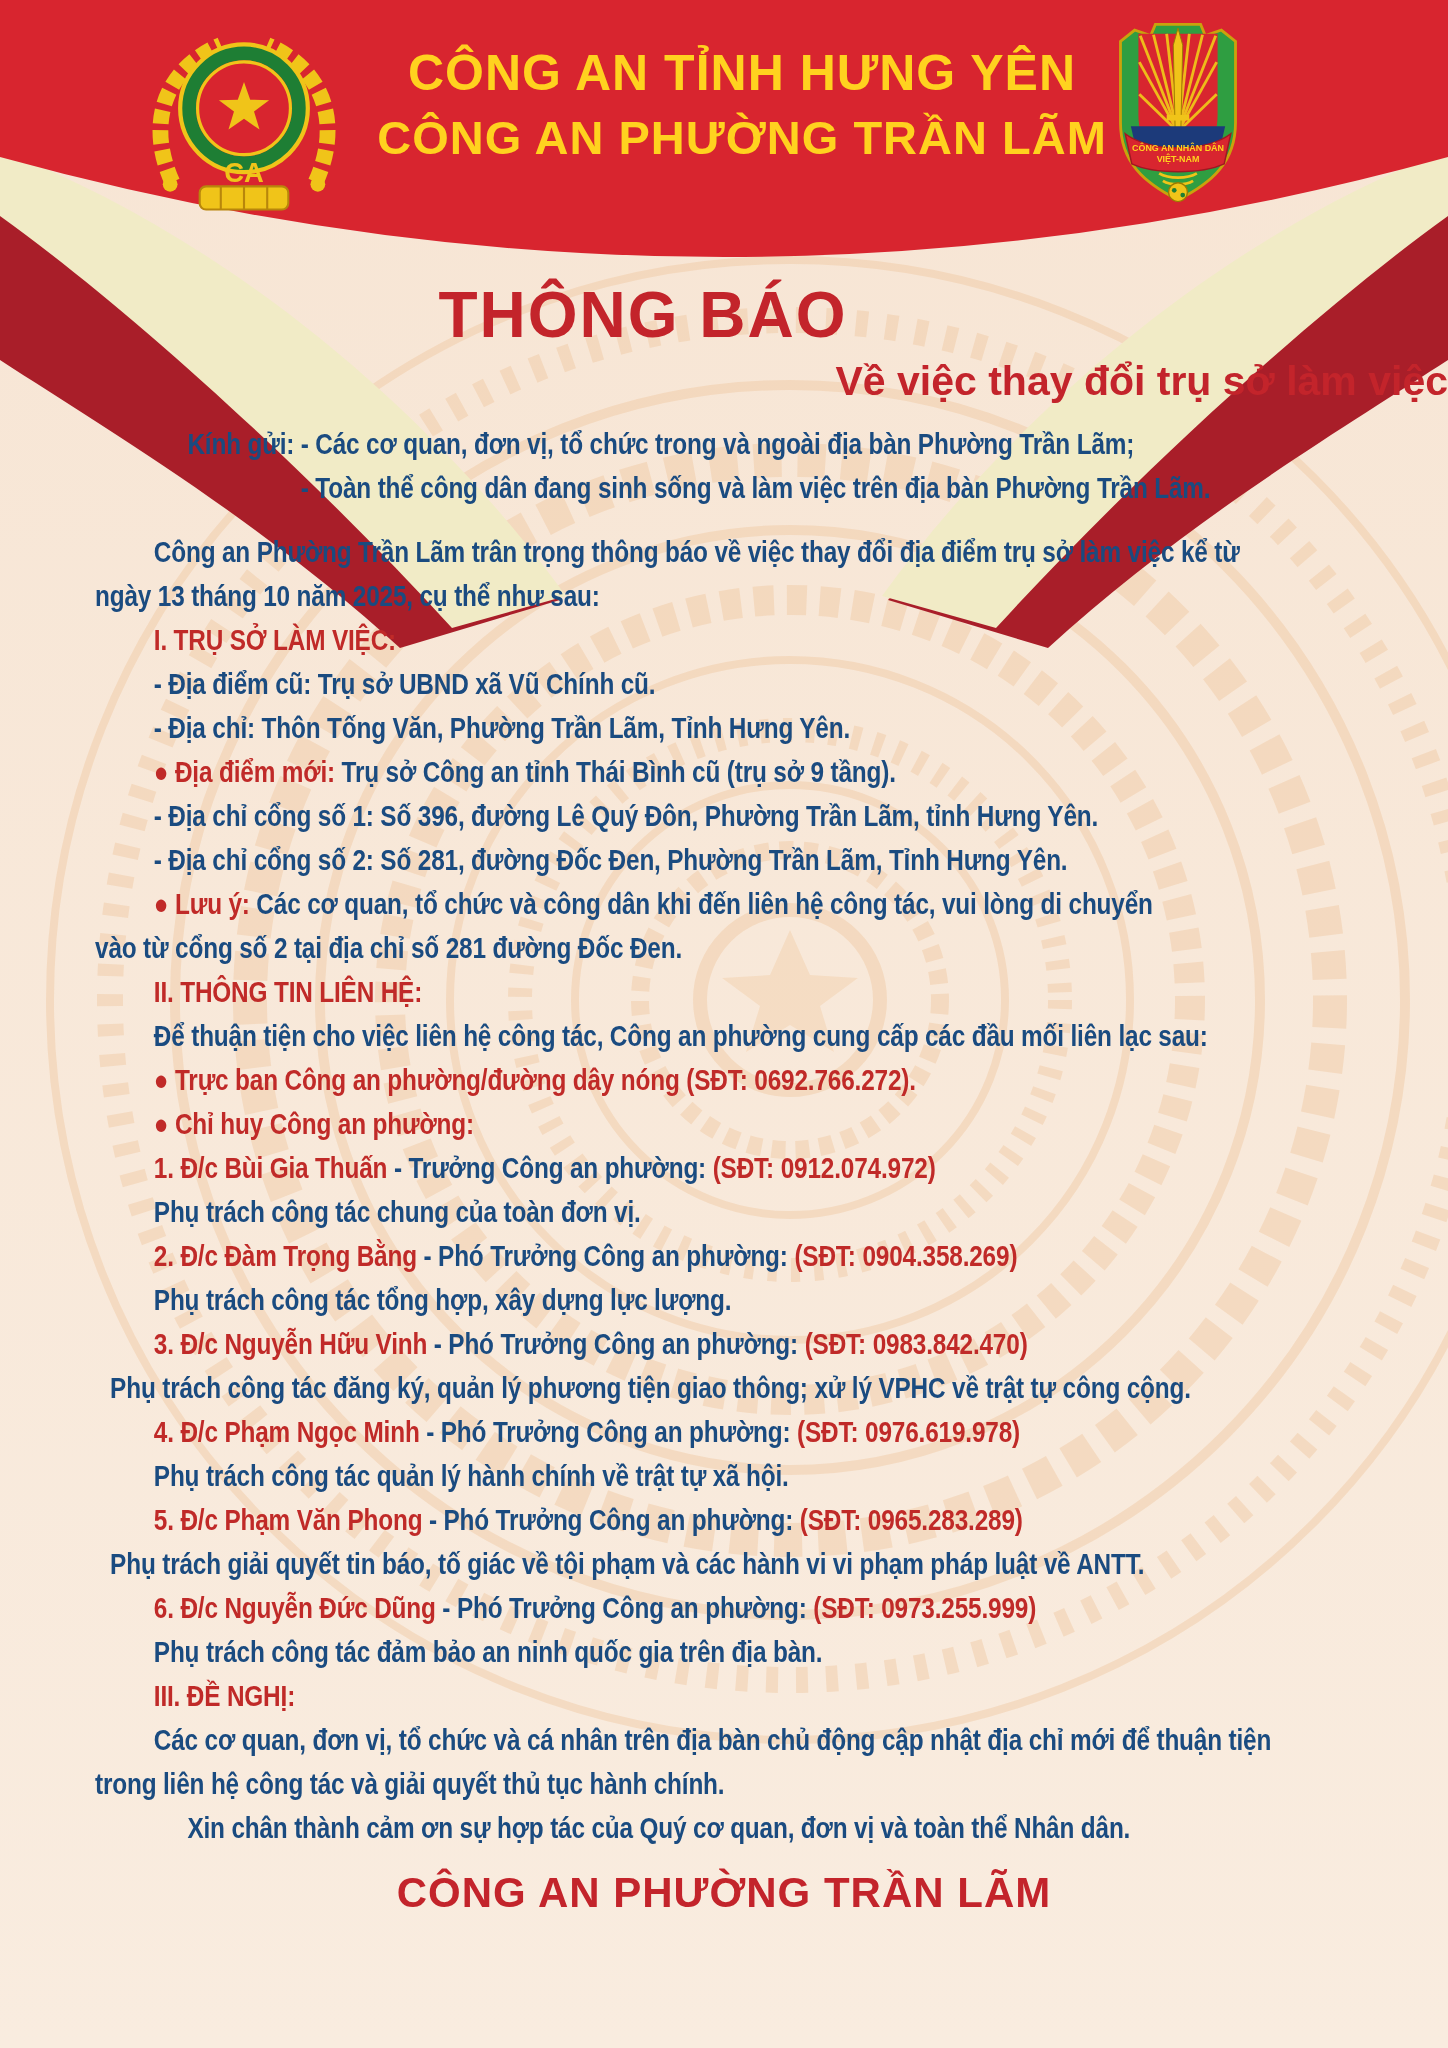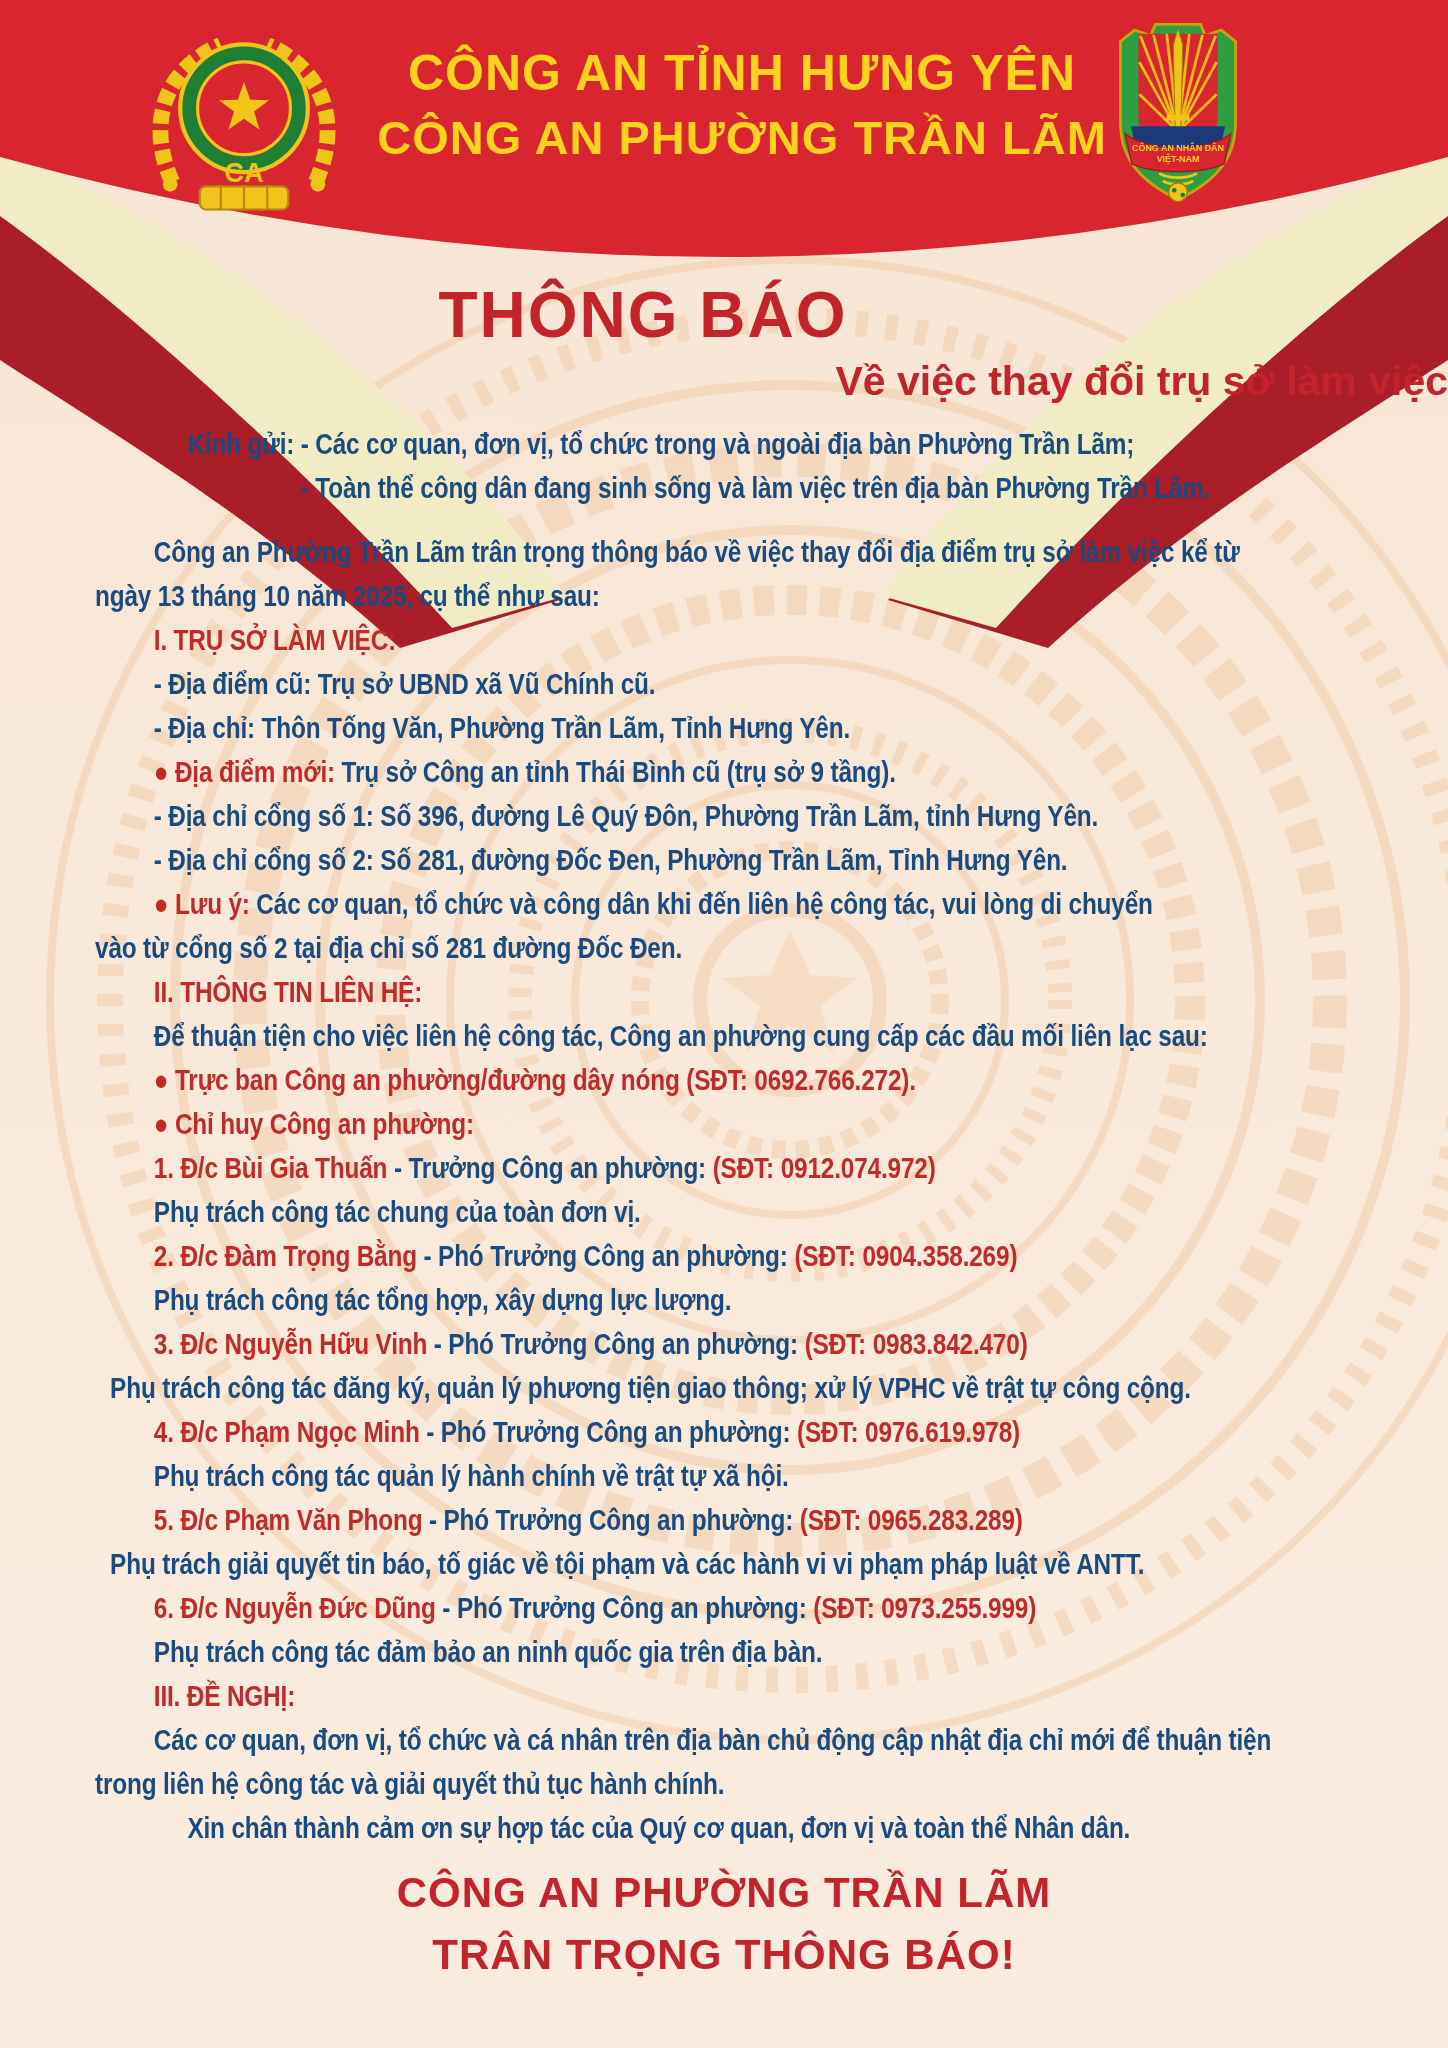--- a/index.html
+++ b/index.html
@@ -160,14 +160,13 @@
     <div class="line L1"><span class="red">6. Đ/c Nguyễn Đức Dũng</span><span class="blue"> - Phó Trưởng Công an phường: </span><span class="red">(SĐT: 0973.255.999)</span></div>
     <div class="line L1"><span class="blue">Phụ trách công tác đảm bảo an ninh quốc gia trên địa bàn.</span></div>
     <div class="line L1"><span class="red">III. ĐỀ NGHỊ:</span></div>
     <div class="line L1"><span class="blue">Các cơ quan, đơn vị, tổ chức và cá nhân trên địa bàn chủ động cập nhật địa chỉ mới để thuận tiện</span></div>
     <div class="line L0"><span class="blue">trong liên hệ công tác và giải quyết thủ tục hành chính.</span></div>
     <div class="line L2"><span class="blue">Xin chân thành cảm ơn sự hợp tác của Quý cơ quan, đơn vị và toàn thể Nhân dân.</span></div>
   </div>
 
 <div id="footer" class="abs">
   <div>CÔNG AN PHƯỜNG TRẦN LÃM</div>
-  <div>TRÂN TRỌNG THÔNG BÁO!</div>
 </div>
 
 </body></html>

